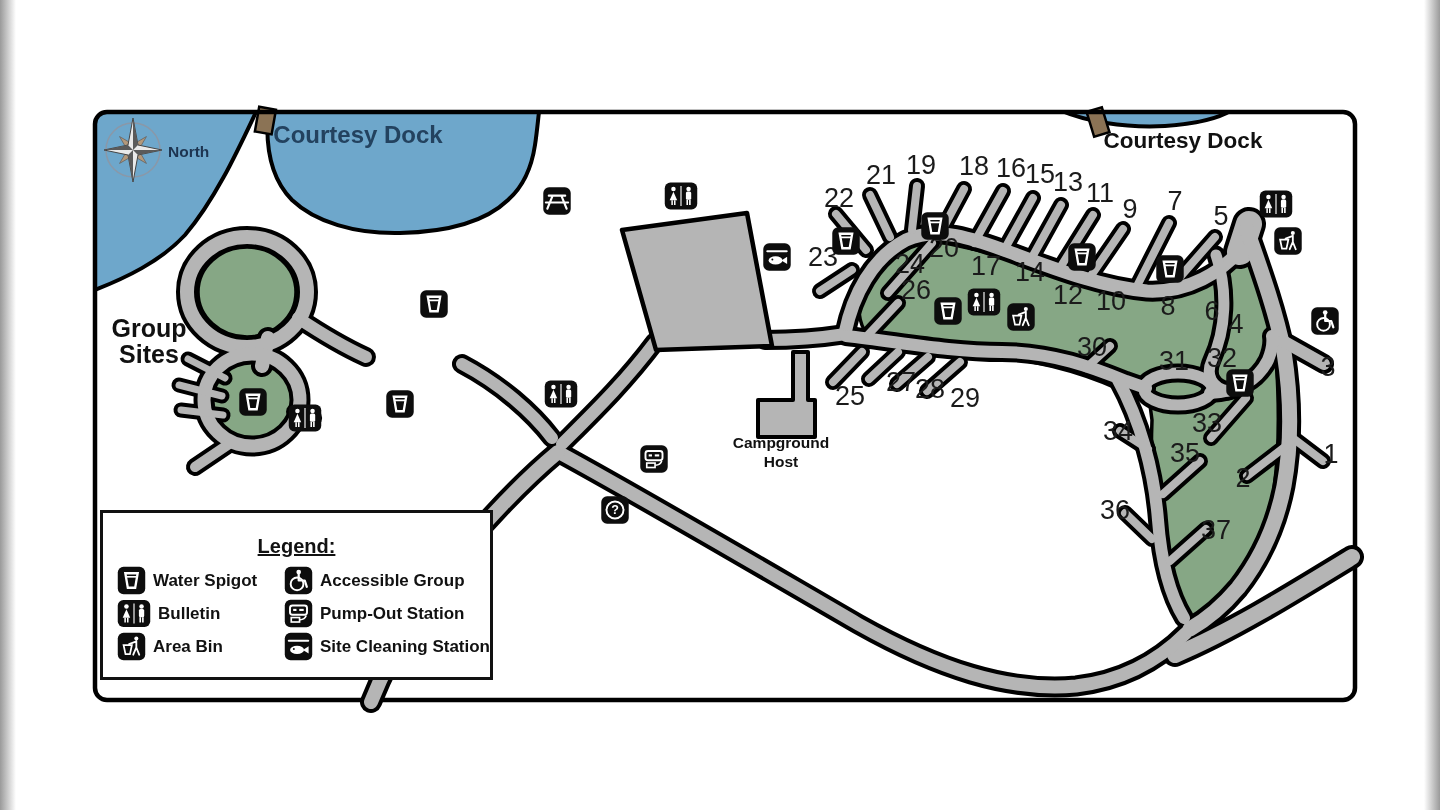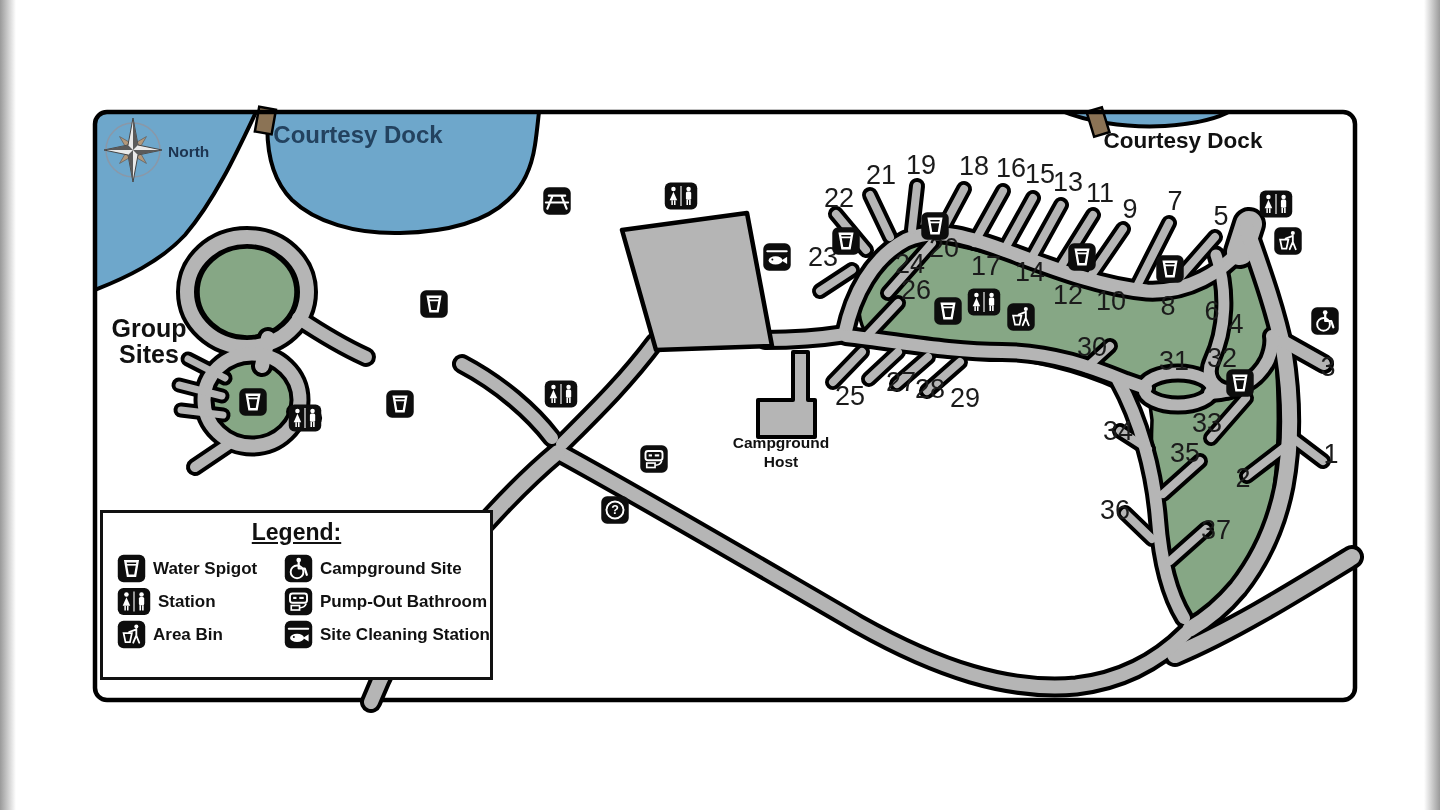--- a/index.html
+++ b/index.html
@@ -3,22 +3,22 @@
 <meta charset="utf-8">
 <style>
   html,body{margin:0;padding:0;width:1440px;height:810px;overflow:hidden;
     font-family:"Liberation Sans",sans-serif;
     background:linear-gradient(to right,#9a9a9a 0px,#ffffff 16px,#ffffff 1424px,#9a9a9a 1440px);}
   #stage{position:relative;width:1440px;height:810px;}
   #map-svg{position:absolute;left:0;top:0;}
   
   #legend{position:absolute;left:100px;top:510px;width:393px;height:170px;
     background:#ffffff;border:3px solid #111;box-sizing:border-box;z-index:5;}
-  #legend .legend-title{text-align:center;font-size:23px;font-weight:bold;
-    text-decoration:underline;color:#111;margin-top:6px;}
+  #legend .legend-title{text-align:center;font-size:20px;font-weight:bold;
+    text-decoration:underline;color:#111;margin-top:22px;}
   #legend .legend-cols{display:flex;padding:6px 0 0 14px;}
   #legend .legend-col{display:flex;flex-direction:column;}
   #legend .legend-col.c1{width:168px;}
   #legend .legend-row{display:flex;align-items:center;height:33px;}
   #legend .legend-row svg{flex:0 0 auto;}
   #legend .legend-row .lbl{margin-left:7px;font-size:17px;font-weight:600;color:#111;white-space:nowrap;}
 </style>
 </head>
 <body>
 
@@ -361,41 +361,41 @@
           <div class="legend-row">
             <svg width="29" height="29">
               <use href="#ic-water-spigot" width="29" height="29"></use>
             </svg>
             <span class="lbl">Water Spigot</span>
           </div>
           <div class="legend-row">
             <svg width="34" height="29">
               <use href="#ic-bathroom" width="34" height="29"></use>
             </svg>
-            <span class="lbl">Station</span>
+            <span class="lbl">Bulletin</span>
           </div>
           <div class="legend-row">
             <svg width="29" height="29">
               <use href="#ic-trash-bin" width="29" height="29"></use>
             </svg>
             <span class="lbl">Area Bin</span>
           </div>
         </div>
     <div class="legend-col c2" id="legend-col-2">
           <div class="legend-row">
             <svg width="29" height="29">
               <use href="#ic-accessible-site" width="29" height="29"></use>
             </svg>
-            <span class="lbl">Campground Site</span>
+            <span class="lbl">Accessible Group</span>
           </div>
           <div class="legend-row">
             <svg width="29" height="29">
               <use href="#ic-pump-out-station" width="29" height="29"></use>
             </svg>
-            <span class="lbl">Pump-Out Bathroom</span>
+            <span class="lbl">Pump-Out Station</span>
           </div>
           <div class="legend-row">
             <svg width="29" height="29">
               <use href="#ic-fish-cleaning-station" width="29" height="29"></use>
             </svg>
             <span class="lbl">Site Cleaning Station</span>
           </div>
         </div>
   </div>
 </div>

